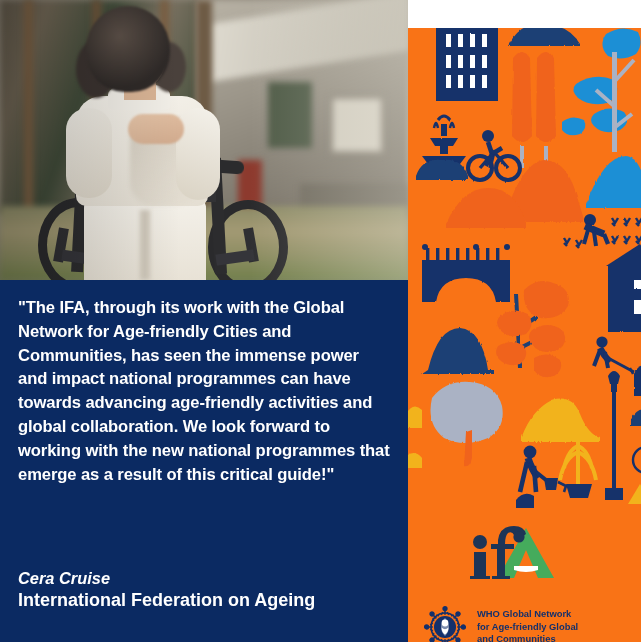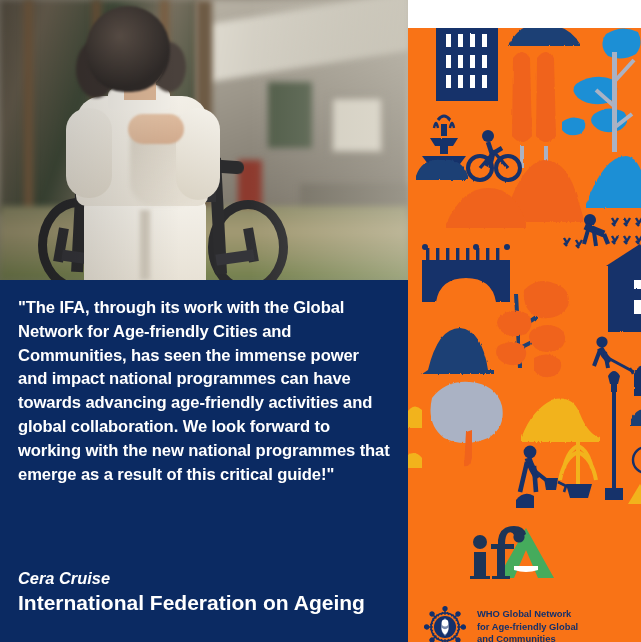--- a/index.html
+++ b/index.html
@@ -72,21 +72,21 @@
   #p-lightL{position:absolute;left:0;top:0;width:180px;height:280px;
             background:linear-gradient(90deg,rgba(0,0,0,.22),rgba(0,0,0,0));}
   #p-lightR{position:absolute;left:250px;top:0;width:158px;height:280px;
             background:linear-gradient(270deg,rgba(255,252,240,.30),rgba(255,255,255,0));}
 
   
   #quote{position:absolute;left:18px;top:296px;width:372px;}
   #quote-text{color:#fff;font-size:16.6px;line-height:1.435;font-weight:bold;letter-spacing:-.1px;margin:0;}
   #attrib{position:absolute;left:18px;top:568px;width:372px;color:#fff;}
   #attrib-name{font-size:16.4px;font-weight:bold;font-style:italic;line-height:1.3;}
-  #attrib-org{font-size:21px;font-weight:bold;line-height:1.3;}
+  #attrib-org{font-size:18px;font-weight:bold;line-height:1.3;}
 
   
   #right{position:absolute;left:408px;top:0;width:262px;height:642px;background:#f97316;overflow:hidden;margin-top:28px;}
   #illus{position:absolute;left:0;top:0;width:233px;height:480px;}
   #ifa-logo{position:absolute;left:60px;top:492px;width:112px;height:62px;}
   #who-logo{position:absolute;left:14px;top:570px;width:214px;height:58px;display:flex;align-items:center;gap:9px;}
   #who-text{font-size:9.4px;line-height:1.33;font-weight:bold;color:#14306b;}
 </style>
 </head>
 <body>

